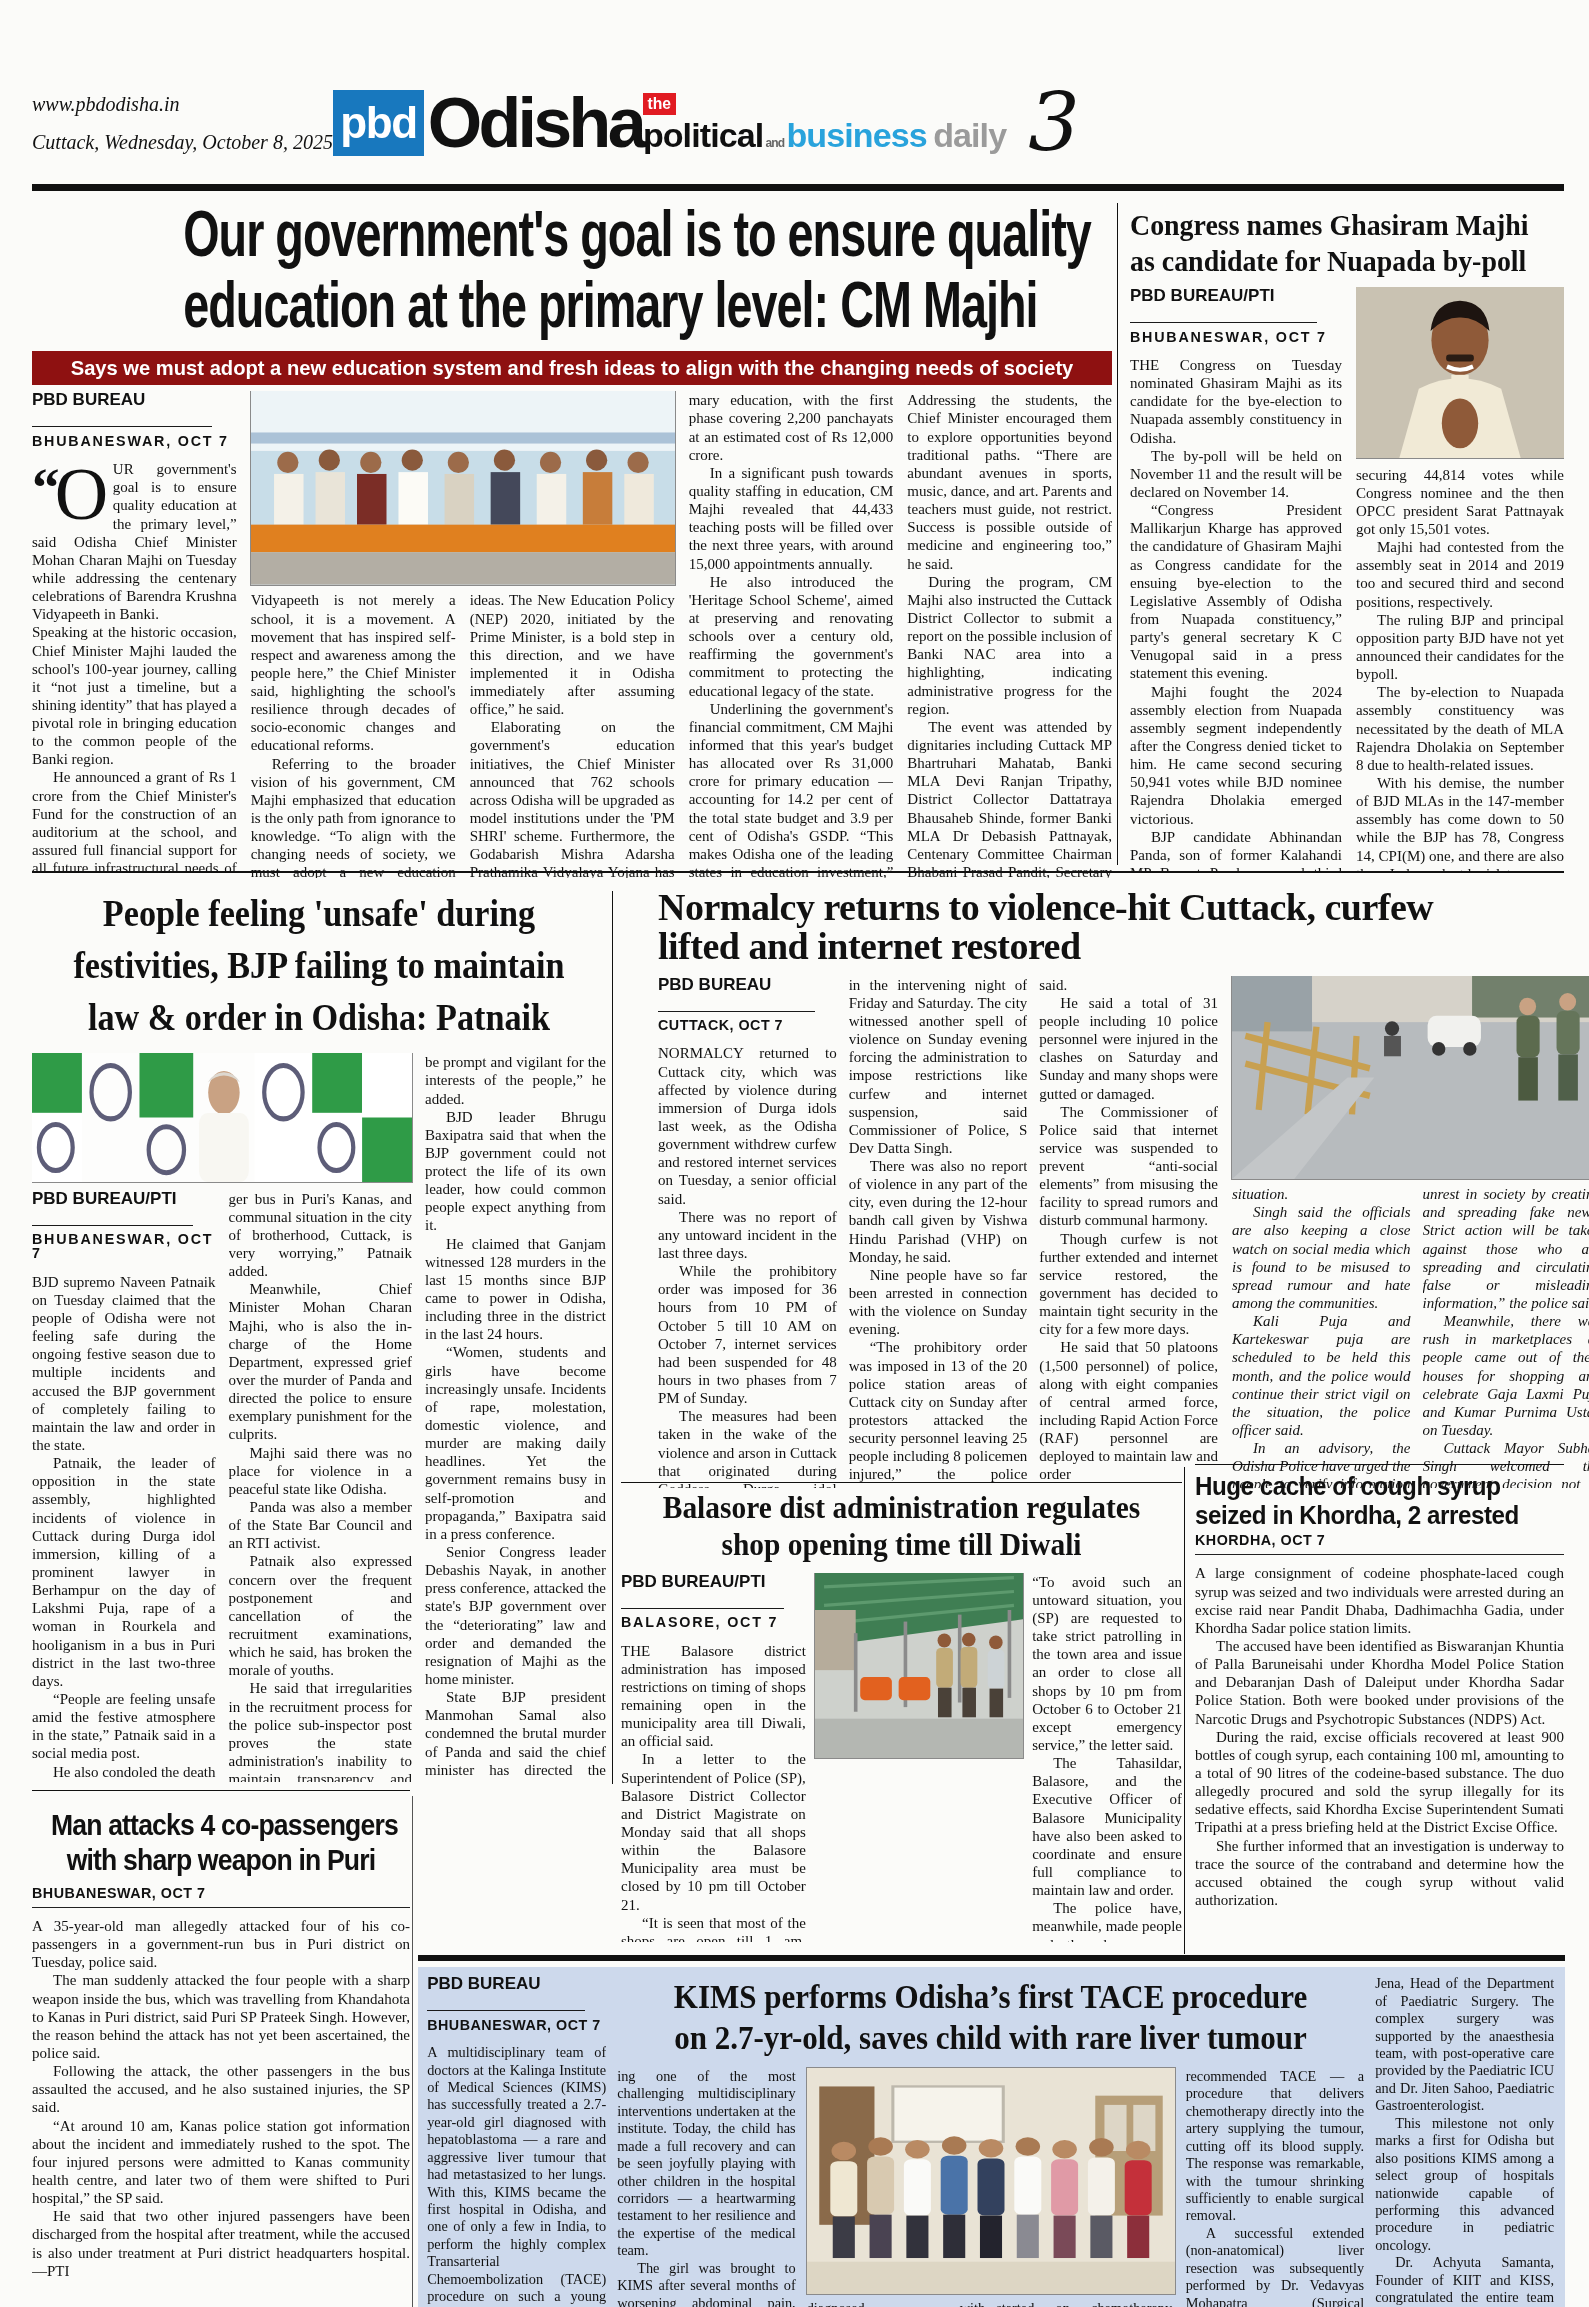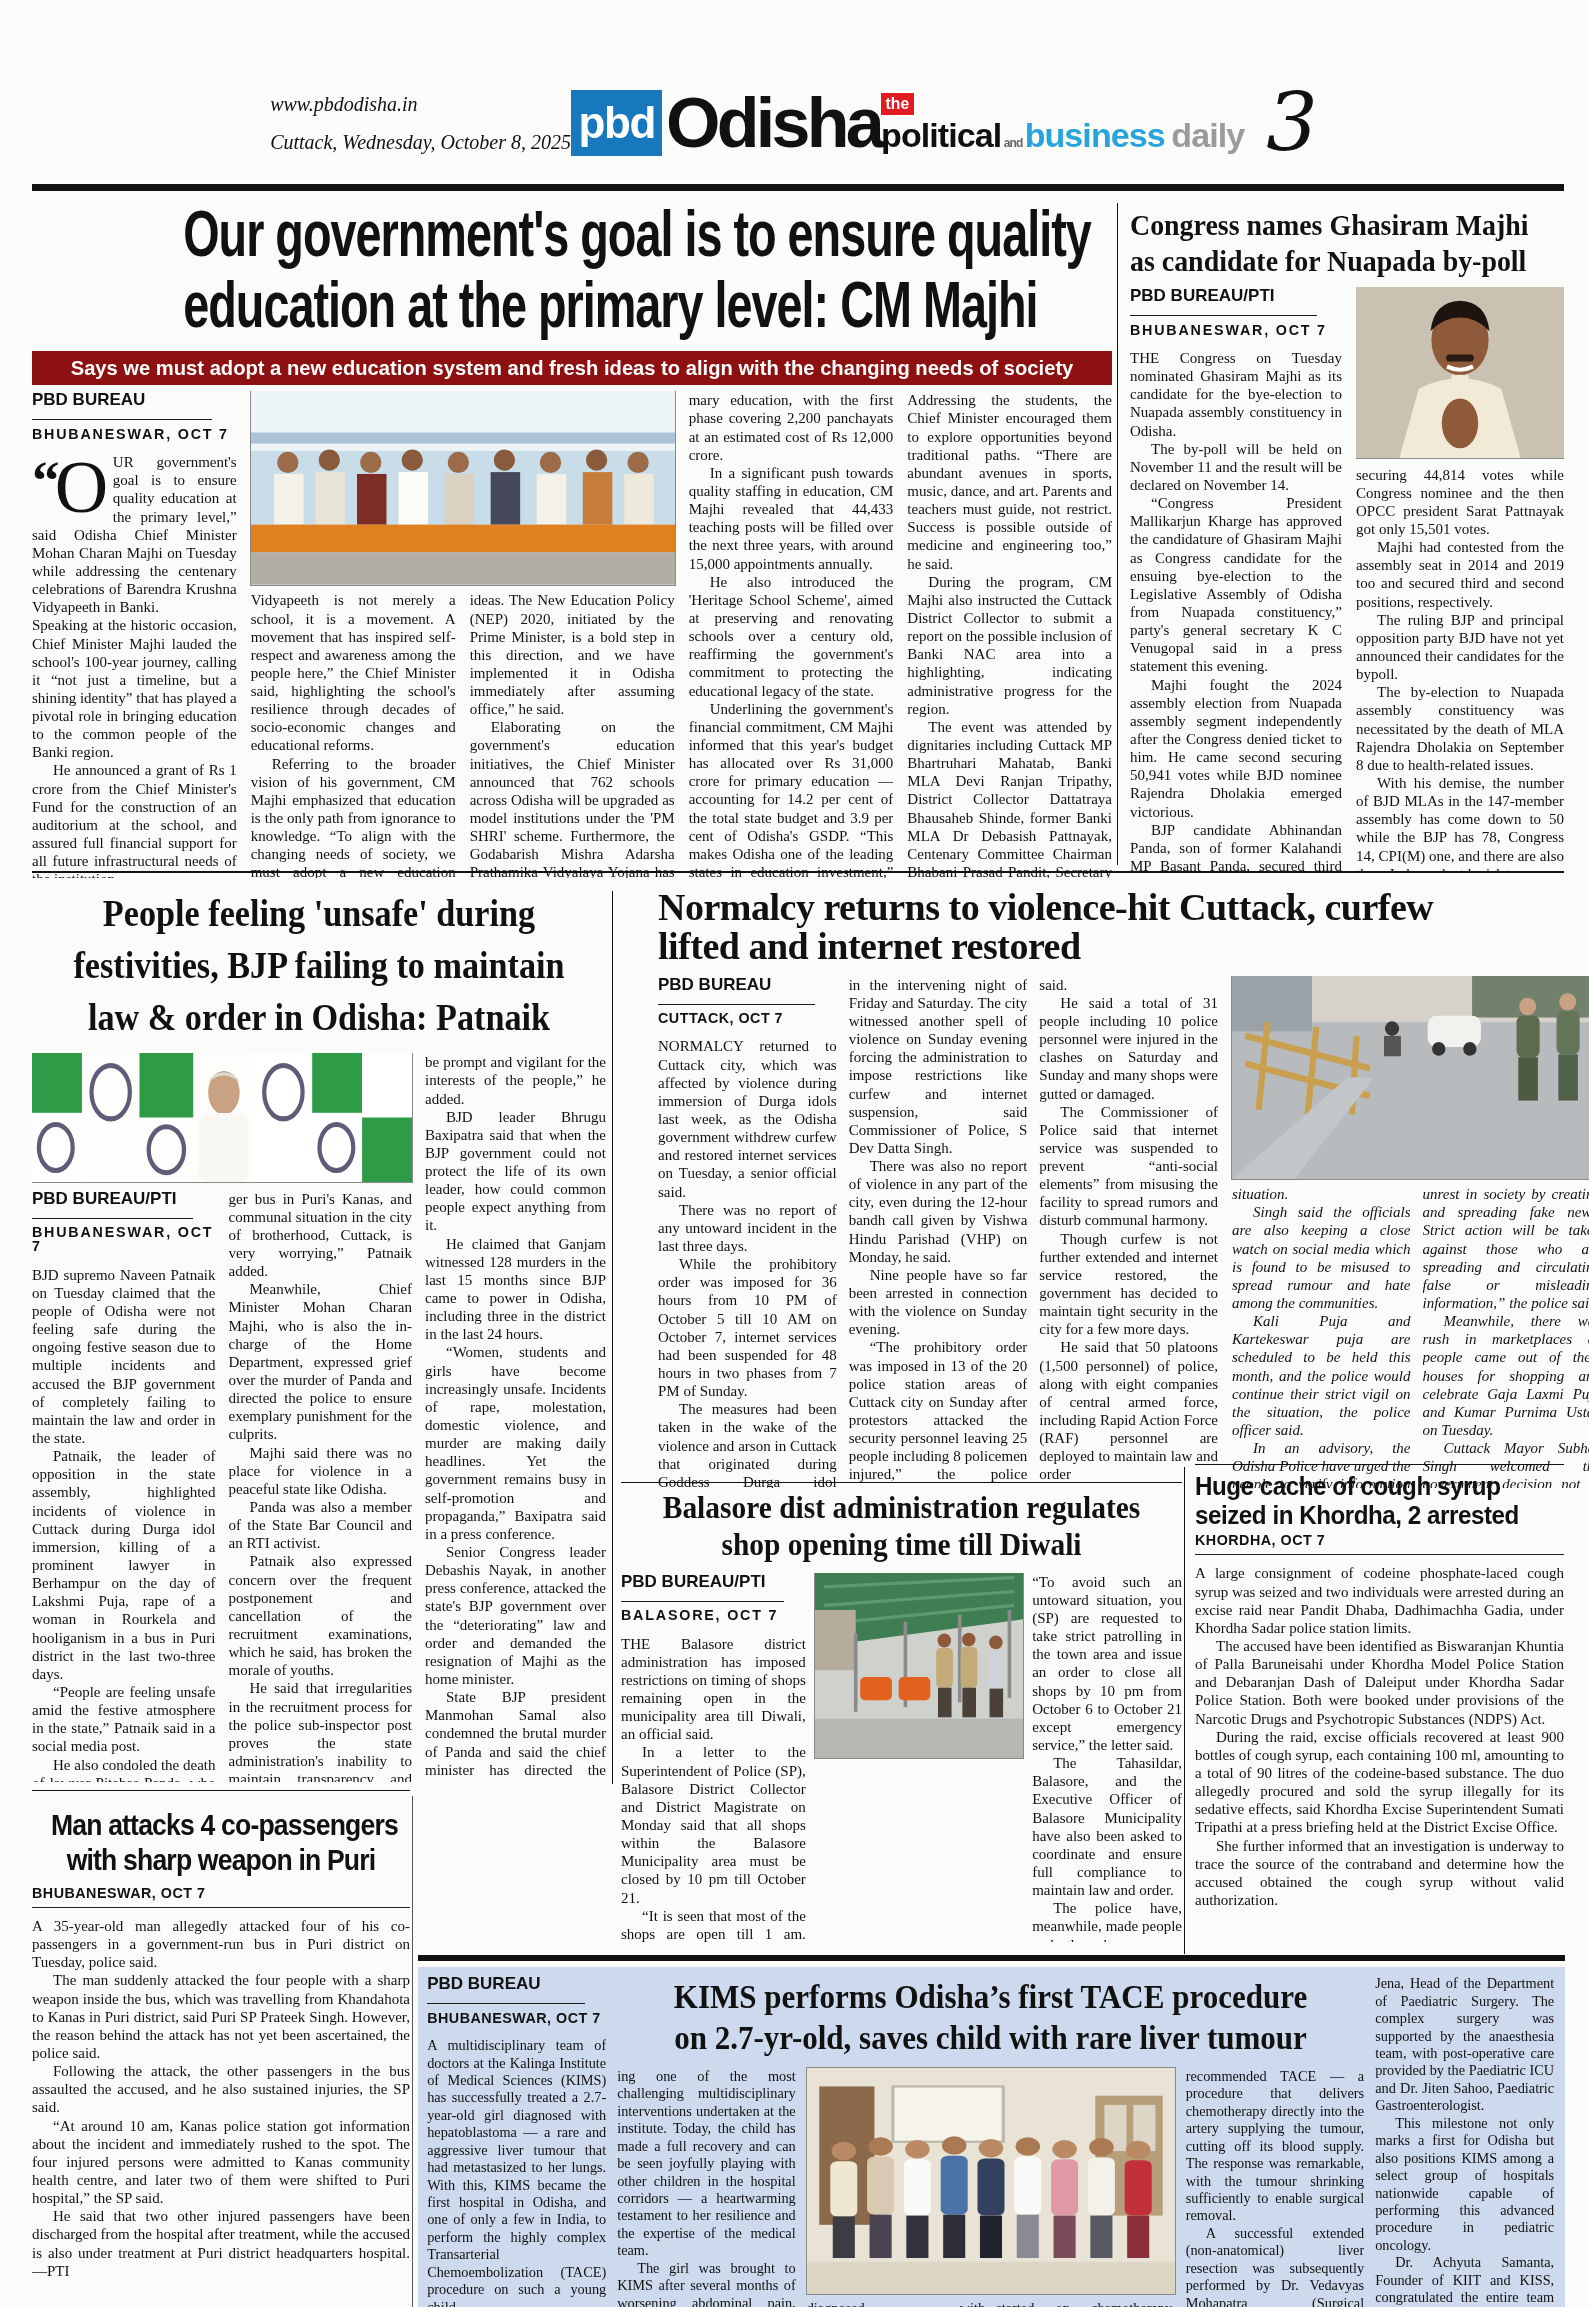--- a/index.html
+++ b/index.html
@@ -7,21 +7,21 @@
         font-family:"Liberation Serif",serif;overflow:hidden;}
   .abs{position:absolute;}
   .rule{background:#111;}
   .col{overflow:hidden;}
   .para{margin:0;text-align:justify;}
   .para + .para{text-indent:1.4em;}
   .body-text{font-size:15px;line-height:1.21;}
   .body-sm{font-size:14.3px;line-height:1.22;}
 
   
-  .hdr{left:32px;top:65px;width:1524px;height:115px;display:flex;justify-content:center;align-items:center;}
+  .hdr{left:32px;top:65px;width:1524px;height:115px;display:flex;justify-content:flex-start;align-items:center;}
   .site,.edition{font:italic 400 20px/1.2 "Liberation Serif",serif;}
   .edition{margin-top:14px;}
   .logo-wrap{display:flex;align-items:center;}
   .pbd-box{background:#1878be;color:#fff;font:700 44px/1 "Liberation Sans",sans-serif;padding:11px 7.4px;letter-spacing:-1.4px;}
   .odisha{font:700 70px/1 "Liberation Sans",sans-serif;letter-spacing:-3.7px;margin-left:3.7px;}
   .hdr-right{display:flex;align-items:center;}
   .the-box{background:#e11b22;color:#fff;font:700 15.7px/1 "Liberation Sans",sans-serif;padding:2.8px 4.6px;display:inline-block;margin-bottom:2.8px;}
   .mast-line{font:700 34px/1 "Liberation Sans",sans-serif;letter-spacing:-0.9px;}
   .m-pol{color:#101010;} .m-and{font-size:12px;color:#666;margin:0 2.3px;} .m-bus{color:#29a3dc;} .m-daily{color:#9b9b9b;margin-left:6.5px;}
   .pageno{font:italic 400 81px/1 "DejaVu Serif",serif;margin-left:22px;}
@@ -38,21 +38,21 @@
   .normalcy-hl .hl-line{font:700 38px/1.03 "Liberation Serif",serif;letter-spacing:-0.5px;}
   .balasore-hl{text-align:center;margin:7.4px 0 9.2px;}
   .balasore-hl .hl-line{font:700 31px/1.18 "Liberation Serif",serif;transform:scaleX(.95);transform-origin:50% 50%;}
   .cough-hl{margin:6.5px 0 3.7px;}
   .cough-hl .hl-line{font:700 26px/1.12 "Liberation Sans",sans-serif;letter-spacing:-0.5px;transform:scaleX(.93);transform-origin:0 50%;}
   .puri-hl{text-align:center;margin:11px 0 8.3px;}
   .puri-hl .hl-line{font:700 29.5px/1.2 "Liberation Sans",sans-serif;letter-spacing:-0.9px;transform:scaleX(.9);transform-origin:50% 50%;}
   .kims-hl{text-align:center;margin:1.8px 0 8.3px;}
   .kims-hl .hl-line{font:700 33px/1.25 "Liberation Serif",serif;transform:scaleX(.94);transform-origin:50% 50%;}
 
-  .byline{display:block;font:700 17px/1 "Liberation Sans",sans-serif;padding-bottom:11px;border-bottom:1.4px solid #1a1a1a;margin:0 0 6.5px;width:88%;}
+  .byline{display:block;font:700 17px/1 "Liberation Sans",sans-serif;padding-bottom:18px;border-bottom:1.4px solid #1a1a1a;margin:0 0 6.5px;width:88%;}
   .dateline{font:700 14.3px/1 "Liberation Sans",sans-serif;letter-spacing:1.8px;margin:0 0 12px;}
   .dateline.tight{letter-spacing:0.5px;}
   .dl-rule{border-bottom:0.9px solid #222;margin:6.5px 0 9.2px;width:100%;}
 
   .openquote{float:left;font:700 55px/0.7 "Liberation Serif",serif;margin:9.2px 1.8px 0 0;letter-spacing:-6.5px;}
   .dropcap{float:left;font:400 74px/0.76 "Liberation Serif",serif;margin:5.5px 4.6px 0 0;}
 
   .photo{display:block;background:#ddd;outline:0.5px solid #8a8a8a;}
   .photo svg{display:block;width:100%;height:100%;}
 

